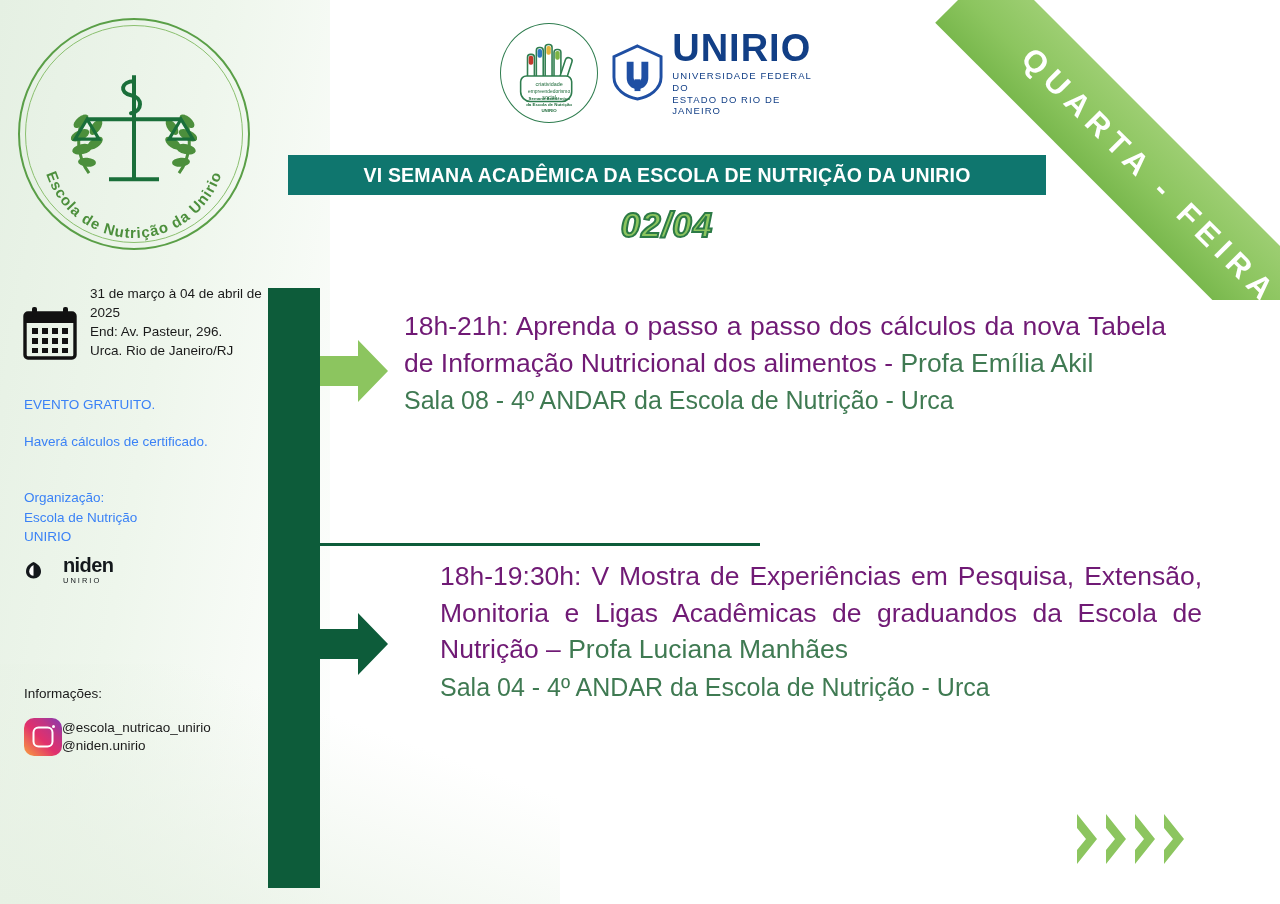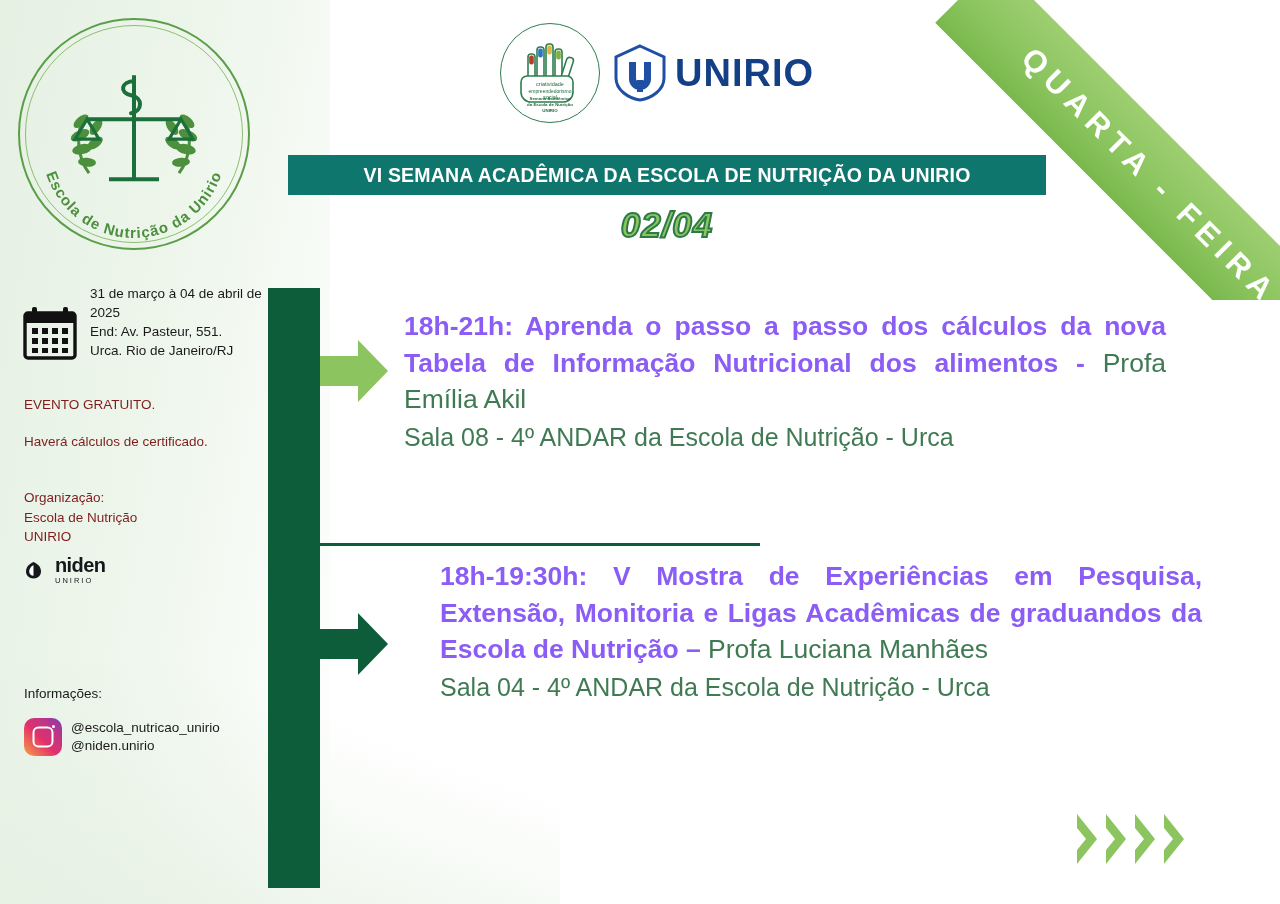--- a/index.html
+++ b/index.html
@@ -193,32 +193,32 @@
     font-size: 13.5px;
     line-height: 1.42;
     color: #1a1a1a;
   }
   .info-block {
     position: absolute;
     left: 24px;
     width: 230px;
     font-size: 13.5px;
     line-height: 1.45;
-    color: #7f1d1d;
+    color: #3b82f6;
   }
   .info-free  { top: 395px; }
   .info-cert  { top: 432px; }
   .info-org   { top: 488px; }
 
   .niden {
     position: absolute;
     left: 24px; top: 556px;
     display: flex;
     align-items: center;
-    gap: 12px;
+    gap: 20px;
   }
   .niden-mark { width: 19px; height: 19px; }
   .niden-text .n1 {
     font-size: 20px; font-weight: bold; color: #14181c; line-height: 0.95;
     letter-spacing: -0.6px;
   }
   .niden-text .n2 {
     font-size: 7.5px; color: #14181c; letter-spacing: 2px; margin-top: 1px;
   }
 
@@ -226,21 +226,20 @@
     position: absolute;
     left: 24px; top: 686px;
     font-size: 13.5px;
     color: #1a1a1a;
   }
   .ig-row {
     position: absolute;
     left: 24px; top: 718px;
     display: flex;
     align-items: center;
-    gap: 9px;
   }
   .ig-icon {
     width: 38px; height: 38px;
     border-radius: 10px;
     background: linear-gradient(45deg, #f9a03f 0%, #e1306c 45%, #c13584 70%, #833ab4 100%);
     position: relative;
   }
   .ig-icon .ring {
     position: absolute;
     left: 50%; top: 50%;
@@ -288,22 +287,22 @@
   .session-1 { top: 308px; }
   .session-2 { top: 558px; margin-left: 36px; }
 
   .s-title {
     font-size: 26.5px;
     line-height: 1.38;
     text-align: justify;
     color: #1f1f1f;
   }
   .s-title b {
-    color: #8b5cf6;
-    font-weight: bold;
+    color: #701a75;
+    font-weight: normal;
   }
   .s-title .speaker {
     color: #3f7a52;
     font-weight: normal;
   }
   .s-place {
     font-size: 25px;
     line-height: 1.38;
     color: #3f7a52;
     text-align: justify;
@@ -428,20 +427,24 @@
     <div class="unirio-logo">
       <div class="unirio-mark">
         <svg viewBox="0 0 52 58">
           <path d="M26 2 L50 13 L50 34 C50 46 38 54 26 56 C14 54 2 46 2 34 L2 13 Z" fill="none" stroke="#1f4fa3" stroke-width="3"></path>
           <path d="M15 18 h7 v16 a4 4 0 0 0 8 0 v-16 h7 v17 a11 11 0 0 1 -22 0 z" fill="#1f4fa3"></path>
           <rect x="23" y="36" width="6" height="12" fill="#1f4fa3"></rect>
         </svg>
       </div>
       <div class="unirio-words">
         <div class="u-name">UNIRIO</div>
+        <div class="u-sub">
+          <div>UNIVERSIDADE FEDERAL DO</div>
+          <div>ESTADO DO RIO DE JANEIRO</div>
+        </div>
       </div>
     </div>
   </div>
 
   <div class="title-bar">
     <span>VI SEMANA ACADÊMICA DA ESCOLA DE NUTRIÇÃO DA UNIRIO</span>
   </div>
 
   <div class="big-date">02/04</div>
 
@@ -463,21 +466,21 @@
         <rect x="10" y="43" width="6" height="5"></rect>
           <rect x="20" y="43" width="6" height="5"></rect>
         <rect x="30" y="43" width="6" height="5"></rect>
           <rect x="40" y="43" width="6" height="5"></rect>
       </g>
     </svg>
   </div>
 
   <div class="addr">
     <div>31 de março à 04 de abril de 2025</div>
-    <div>End: Av. Pasteur, 551.</div>
+    <div>End: Av. Pasteur, 296.</div>
     <div>Urca. Rio de Janeiro/RJ</div>
   </div>
 
   <div class="info-block info-free">EVENTO GRATUITO.</div>
   <div class="info-block info-cert" style="white-space:pre-line">Haverá cálculos de certificado.</div>
   <div class="info-block info-org" style="white-space:pre-line">Organização:
 Escola de Nutrição
 UNIRIO</div>
 
   <div class="niden">

